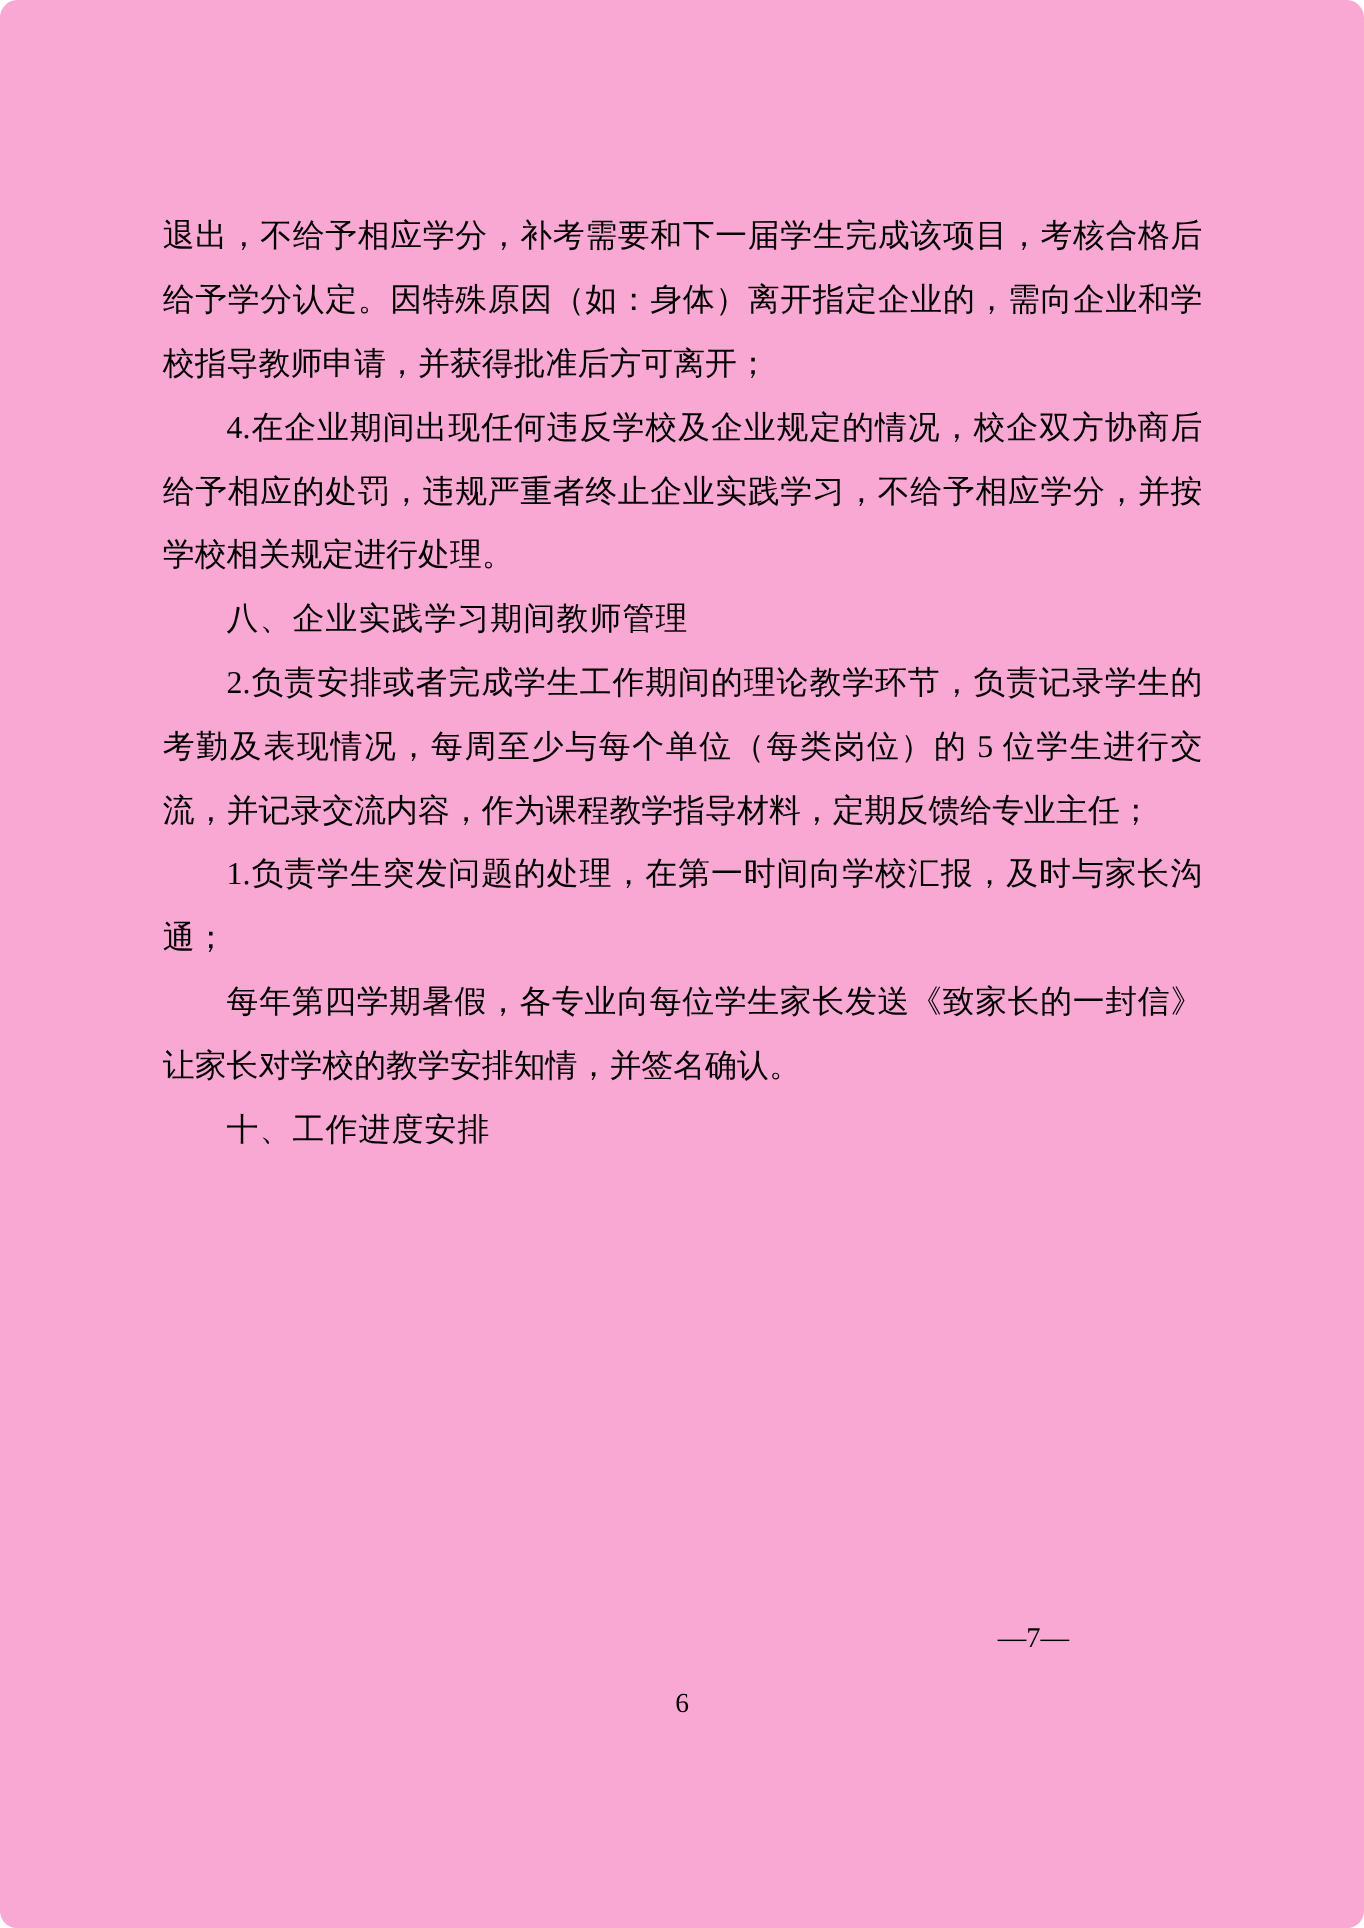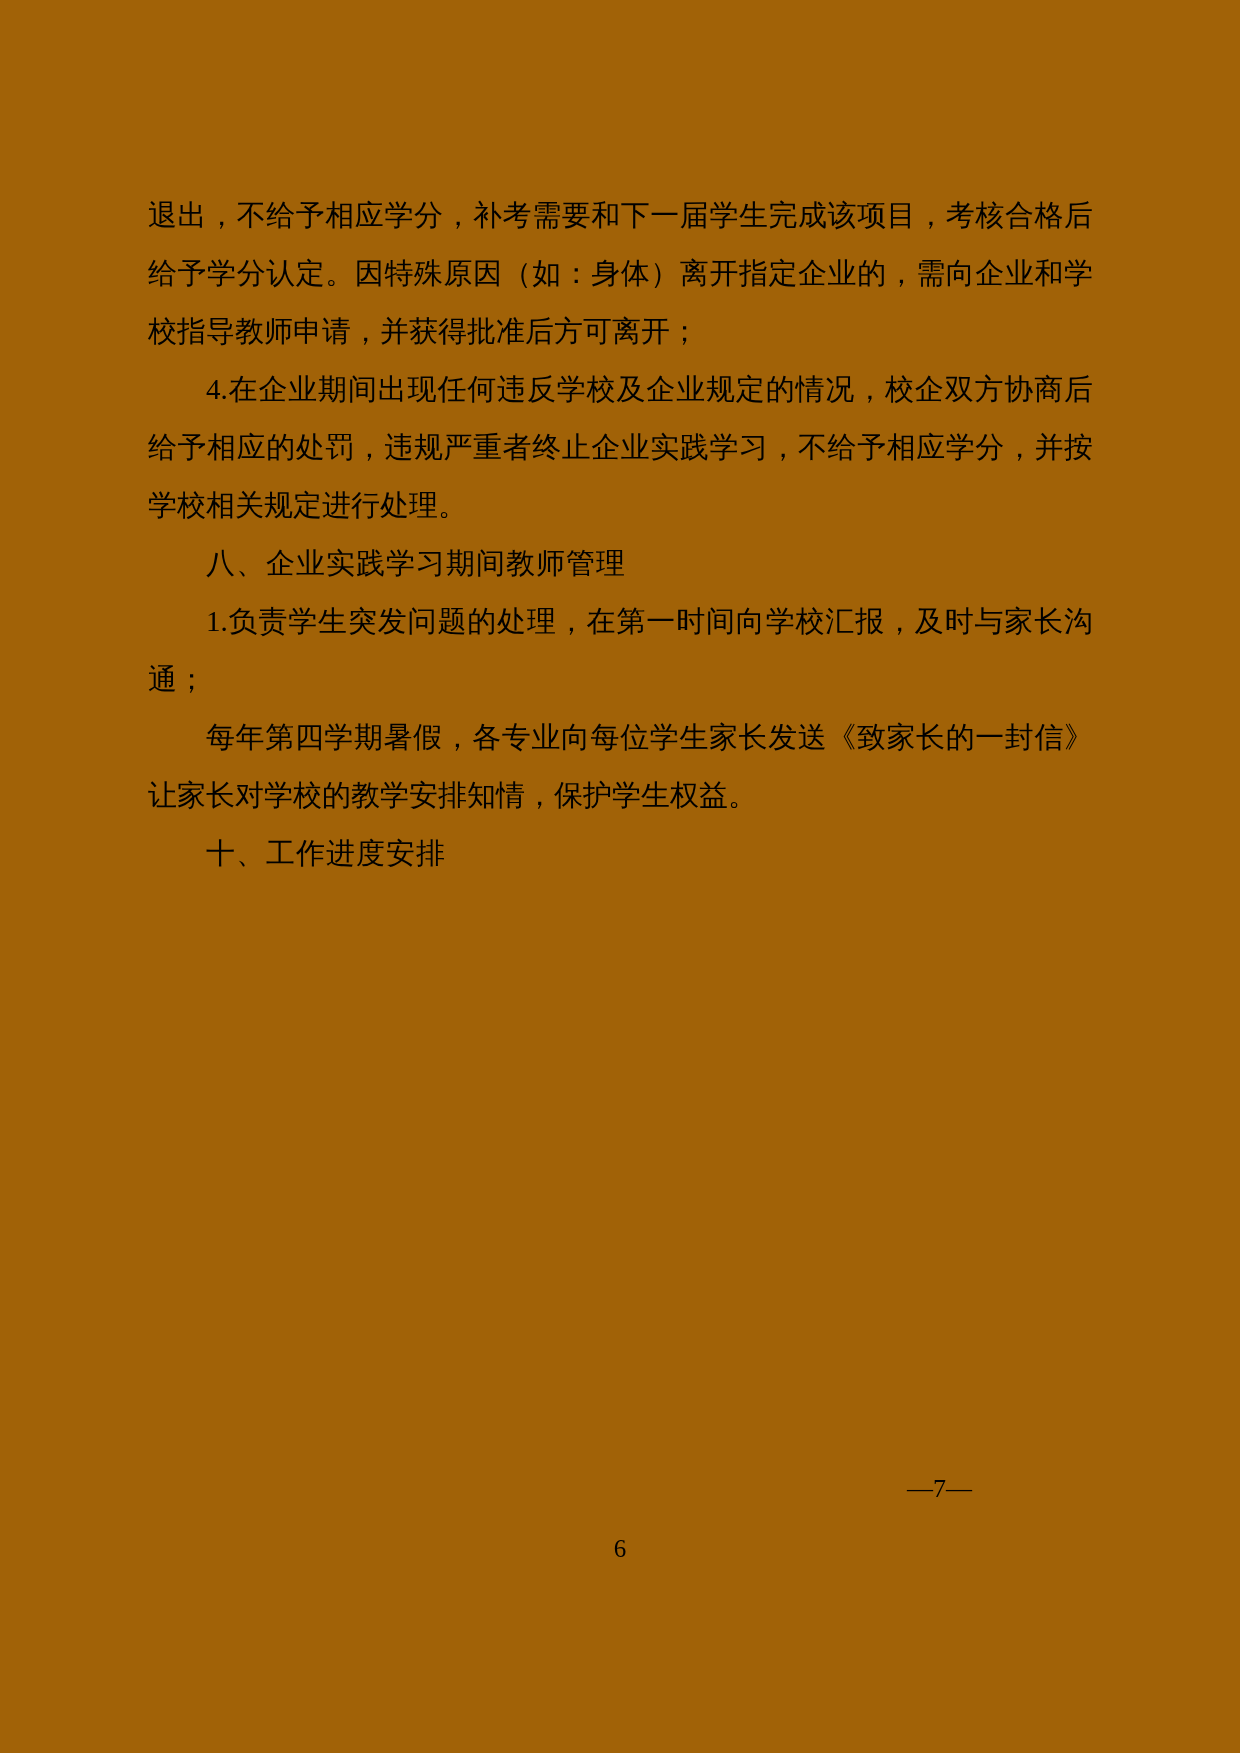--- a/index.html
+++ b/index.html
@@ -11,21 +11,22 @@
     height: 1753px;
     background: #ffffff;
     position: relative;
     font-family: "Liberation Serif", "DejaVu Serif", serif;
     color: #000000;
     overflow: hidden;
   }
   .page {
     position: absolute;
     inset: 0;
-    background: #a16207;
+    background: #f9a8d4;
+    border-radius: 16px;
   }
   .content {
     position: absolute;
     left: 148px;
     top: 186px;
     width: 945px;
     font-size: 29px;
     line-height: 58px;
     text-align: justify;
   }
@@ -64,22 +65,23 @@
 </style>
 </head>
 <body>
 
 <div class="page">
 
   <div class="content">
     <p class="para no-indent">退出，不给予相应学分，补考需要和下一届学生完成该项目，考核合格后给予学分认定。因特殊原因（如：身体）离开指定企业的，需向企业和学校指导教师申请，并获得批准后方可离开；</p>
     <p class="para">4.在企业期间出现任何违反学校及企业规定的情况，校企双方协商后给予相应的处罚，违规严重者终止企业实践学习，不给予相应学分，并按学校相关规定进行处理。</p>
     <p class="heading">八、企业实践学习期间教师管理</p>
+    <p class="para">2.负责安排或者完成学生工作期间的理论教学环节，负责记录学生的考勤及表现情况，每周至少与每个单位（每类岗位）的 5 位学生进行交流，并记录交流内容，作为课程教学指导材料，定期反馈给专业主任；</p>
     <p class="para">1.负责学生突发问题的处理，在第一时间向学校汇报，及时与家长沟通；</p>
-    <p class="para">每年第四学期暑假，各专业向每位学生家长发送《致家长的一封信》让家长对学校的教学安排知情，保护学生权益。</p>
+    <p class="para">每年第四学期暑假，各专业向每位学生家长发送《致家长的一封信》让家长对学校的教学安排知情，并签名确认。</p>
     <p class="heading">十、工作进度安排</p>
   </div>
 
   <div class="side-page-num">—7—</div>
 
   <div class="footer-page-num">6</div>
 
 </div>
 
 </body></html>

